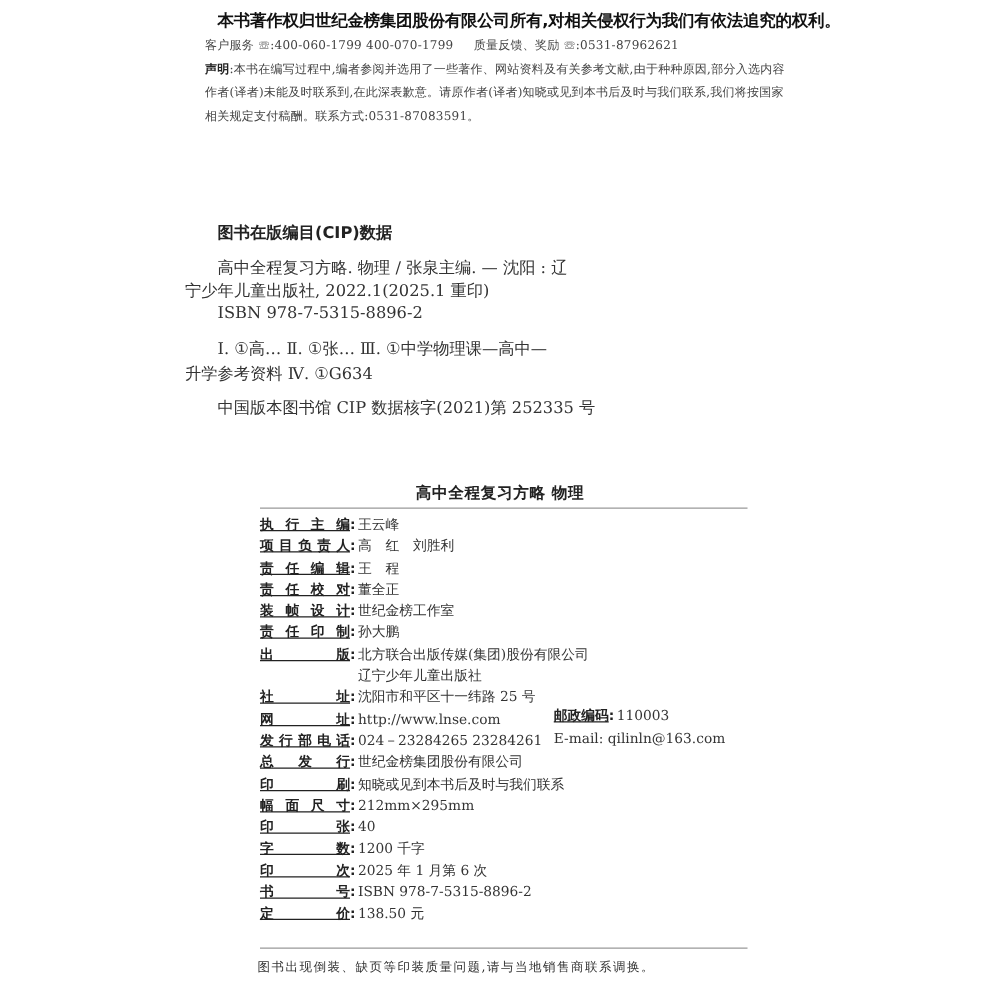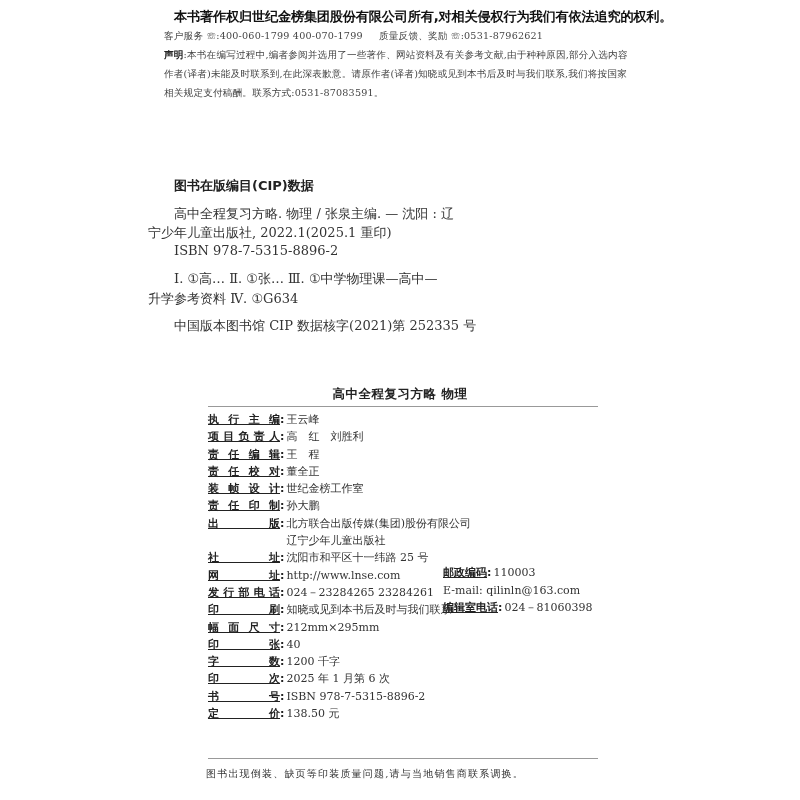--- a/index.html
+++ b/index.html
@@ -63,21 +63,22 @@
   <div class="row"><span class="lbl">责任校对</span><span class="colon">:</span><span class="val">董全正</span></div>
   <div class="row"><span class="lbl">装帧设计</span><span class="colon">:</span><span class="val">世纪金榜工作室</span></div>
   <div class="row"><span class="lbl">责任印制</span><span class="colon">:</span><span class="val">孙大鹏</span></div>
   <div class="row"><span class="lbl">出版</span><span class="colon">:</span><span class="val">北方联合出版传媒(集团)股份有限公司</span></div>
   <div class="row"><span class="lbl"></span><span class="colon" style="visibility:hidden">:</span><span class="val">辽宁少年儿童出版社</span></div>
   <div class="row"><span class="lbl">社址</span><span class="colon">:</span><span class="val">沈阳市和平区十一纬路 25 号</span>
     <span class="right"><span class="lbl">邮政编码</span><span class="colon">:</span><span class="val">110003</span></span></div>
   <div class="row"><span class="lbl">网址</span><span class="colon">:</span><span class="val">http://www.lnse.com</span>
     <span class="right"><span class="val">E-mail</span><span class="val">: </span><span class="val">qilinln@163.com</span></span></div>
   <div class="row"><span class="lbl">发行部电话</span><span class="colon">:</span><span class="val">024－23284265    23284261</span>
-    <span class="right"><span class="lbl">编辑室电话</span><span class="colon">:</span><span class="val">024－81060398</span></span></div>
+    </div>
+  <div class="row"><span class="lbl">总发行</span><span class="colon">:</span><span class="val">世纪金榜集团股份有限公司</span></div>
   <div class="row"><span class="lbl">印刷</span><span class="colon">:</span><span class="val">知晓或见到本书后及时与我们联系</span></div>
   <div class="row"><span class="lbl">幅面尺寸</span><span class="colon">:</span><span class="val">212mm×295mm</span></div>
   <div class="row"><span class="lbl">印张</span><span class="colon">:</span><span class="val">40</span></div>
   <div class="row"><span class="lbl">字数</span><span class="colon">:</span><span class="val">1200 千字</span></div>
   <div class="row"><span class="lbl">印次</span><span class="colon">:</span><span class="val">2025 年 1 月第 6 次</span></div>
   <div class="row"><span class="lbl">书号</span><span class="colon">:</span><span class="val">ISBN 978-7-5315-8896-2</span></div>
   <div class="row"><span class="lbl">定价</span><span class="colon">:</span><span class="val">138.50 元</span></div>
 </div>
 
 <div class="rule" style="top:758px;"></div>

